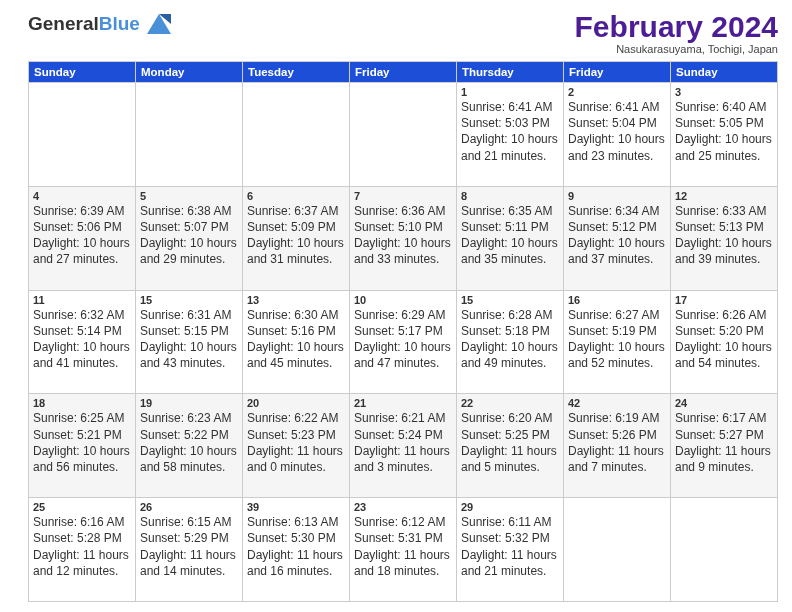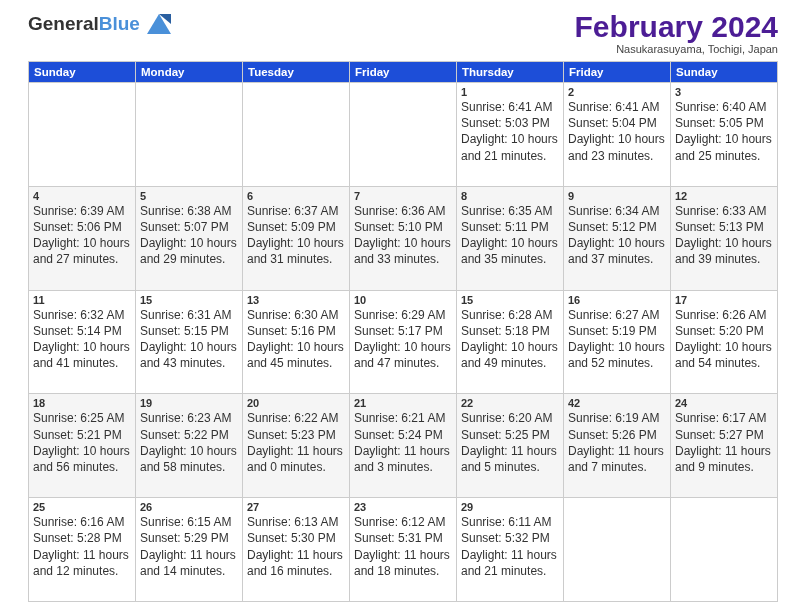--- a/index.html
+++ b/index.html
@@ -230,21 +230,21 @@
         <tr>
           <td>
             <span class="day-num">25</span>
             <div class="day-info">Sunrise: 6:16 AM<br>Sunset: 5:28 PM<br>Daylight: 11 hours<br>and 12 minutes.</div>
           </td>
           <td>
             <span class="day-num">26</span>
             <div class="day-info">Sunrise: 6:15 AM<br>Sunset: 5:29 PM<br>Daylight: 11 hours<br>and 14 minutes.</div>
           </td>
           <td>
-            <span class="day-num">27</span>
+            <span class="day-num">39</span>
             <div class="day-info">Sunrise: 6:13 AM<br>Sunset: 5:30 PM<br>Daylight: 11 hours<br>and 16 minutes.</div>
           </td>
           <td>
             <span class="day-num">23</span>
             <div class="day-info">Sunrise: 6:12 AM<br>Sunset: 5:31 PM<br>Daylight: 11 hours<br>and 18 minutes.</div>
           </td>
           <td>
             <span class="day-num">29</span>
             <div class="day-info">Sunrise: 6:11 AM<br>Sunset: 5:32 PM<br>Daylight: 11 hours<br>and 21 minutes.</div>
           </td>

